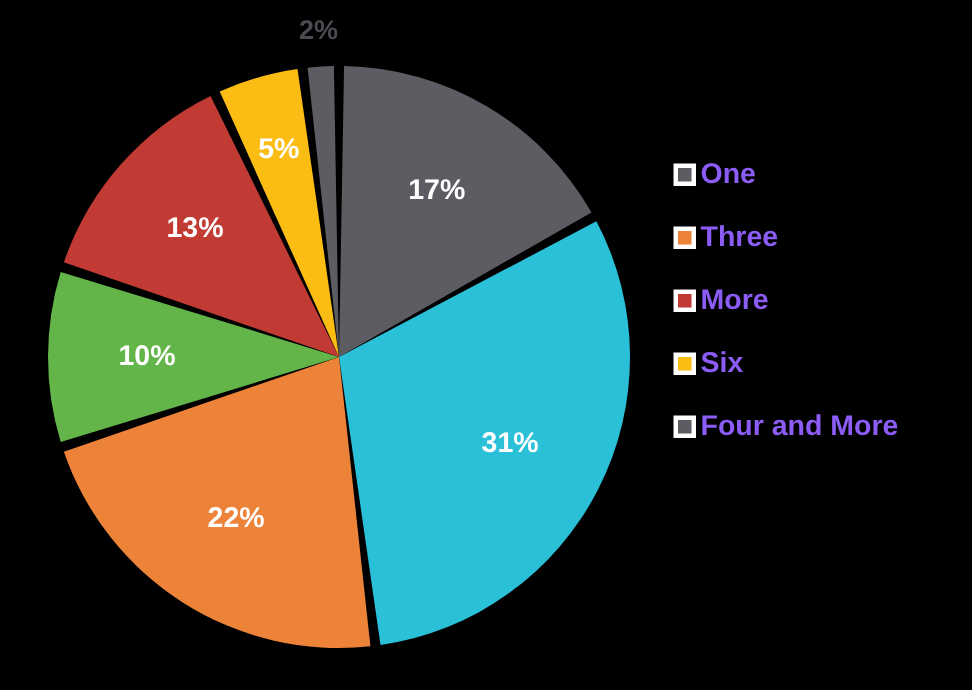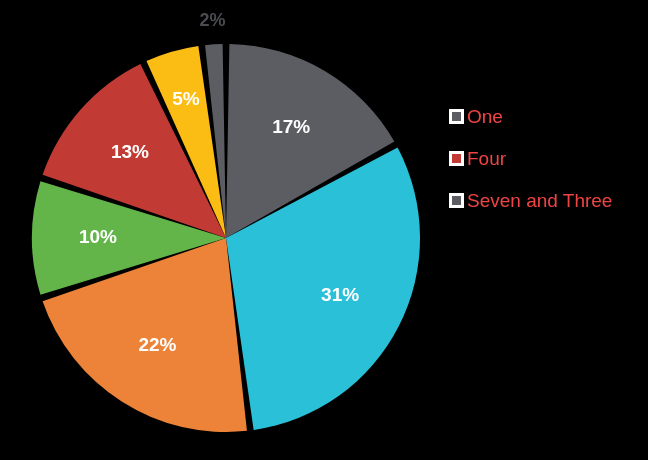--- a/index.html
+++ b/index.html
@@ -54,23 +54,23 @@
     justify-content: center;
     flex: 0 0 auto;
     margin-right: 3px;
   }
   .legend-swatch-inner {
     width: 9px;
     height: 9px;
   }
   .legend-label {
     font-family: "Liberation Sans", sans-serif;
-    font-weight: normal;
+    font-weight: bold;
     font-size: 19px;
-    color: #ef4444;
+    color: #8b5cf6;
     white-space: nowrap;
     line-height: 1;
   }
 </style>
 </head>
 <body>
 
 <div id="root">
 
   <svg id="pie-svg" viewBox="0 0 648 460" xmlns="http://www.w3.org/2000/svg">
@@ -96,25 +96,37 @@
 
   <div id="legend">
       <div class="legend-item">
         <span class="legend-swatch-outer">
           <span class="legend-swatch-inner" style="background: rgb(91, 93, 98);"></span>
         </span>
         <span class="legend-label">One</span>
       </div>
       <div class="legend-item">
         <span class="legend-swatch-outer">
+          <span class="legend-swatch-inner" style="background: rgb(236, 131, 56);"></span>
+        </span>
+        <span class="legend-label">Three</span>
+      </div>
+      <div class="legend-item">
+        <span class="legend-swatch-outer">
           <span class="legend-swatch-inner" style="background: rgb(193, 59, 52);"></span>
         </span>
-        <span class="legend-label">Four</span>
+        <span class="legend-label">More</span>
+      </div>
+      <div class="legend-item">
+        <span class="legend-swatch-outer">
+          <span class="legend-swatch-inner" style="background: rgb(251, 188, 20);"></span>
+        </span>
+        <span class="legend-label">Six</span>
       </div>
       <div class="legend-item">
         <span class="legend-swatch-outer">
           <span class="legend-swatch-inner" style="background: rgb(91, 93, 98);"></span>
         </span>
-        <span class="legend-label">Seven and Three</span>
+        <span class="legend-label">Four and More</span>
       </div>
     </div>
 
 </div>
 
 </body></html>

